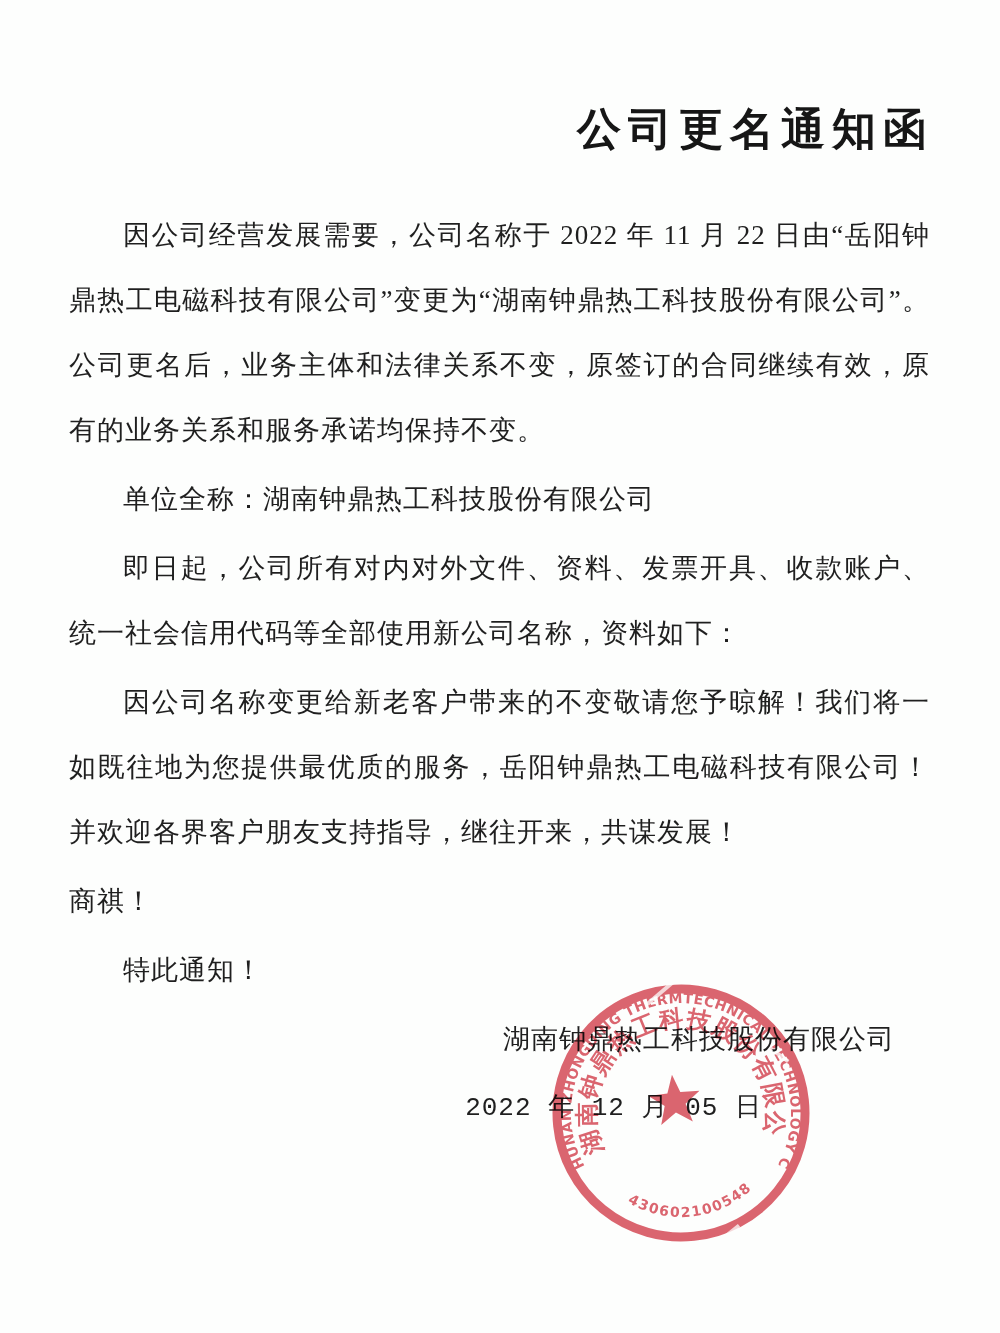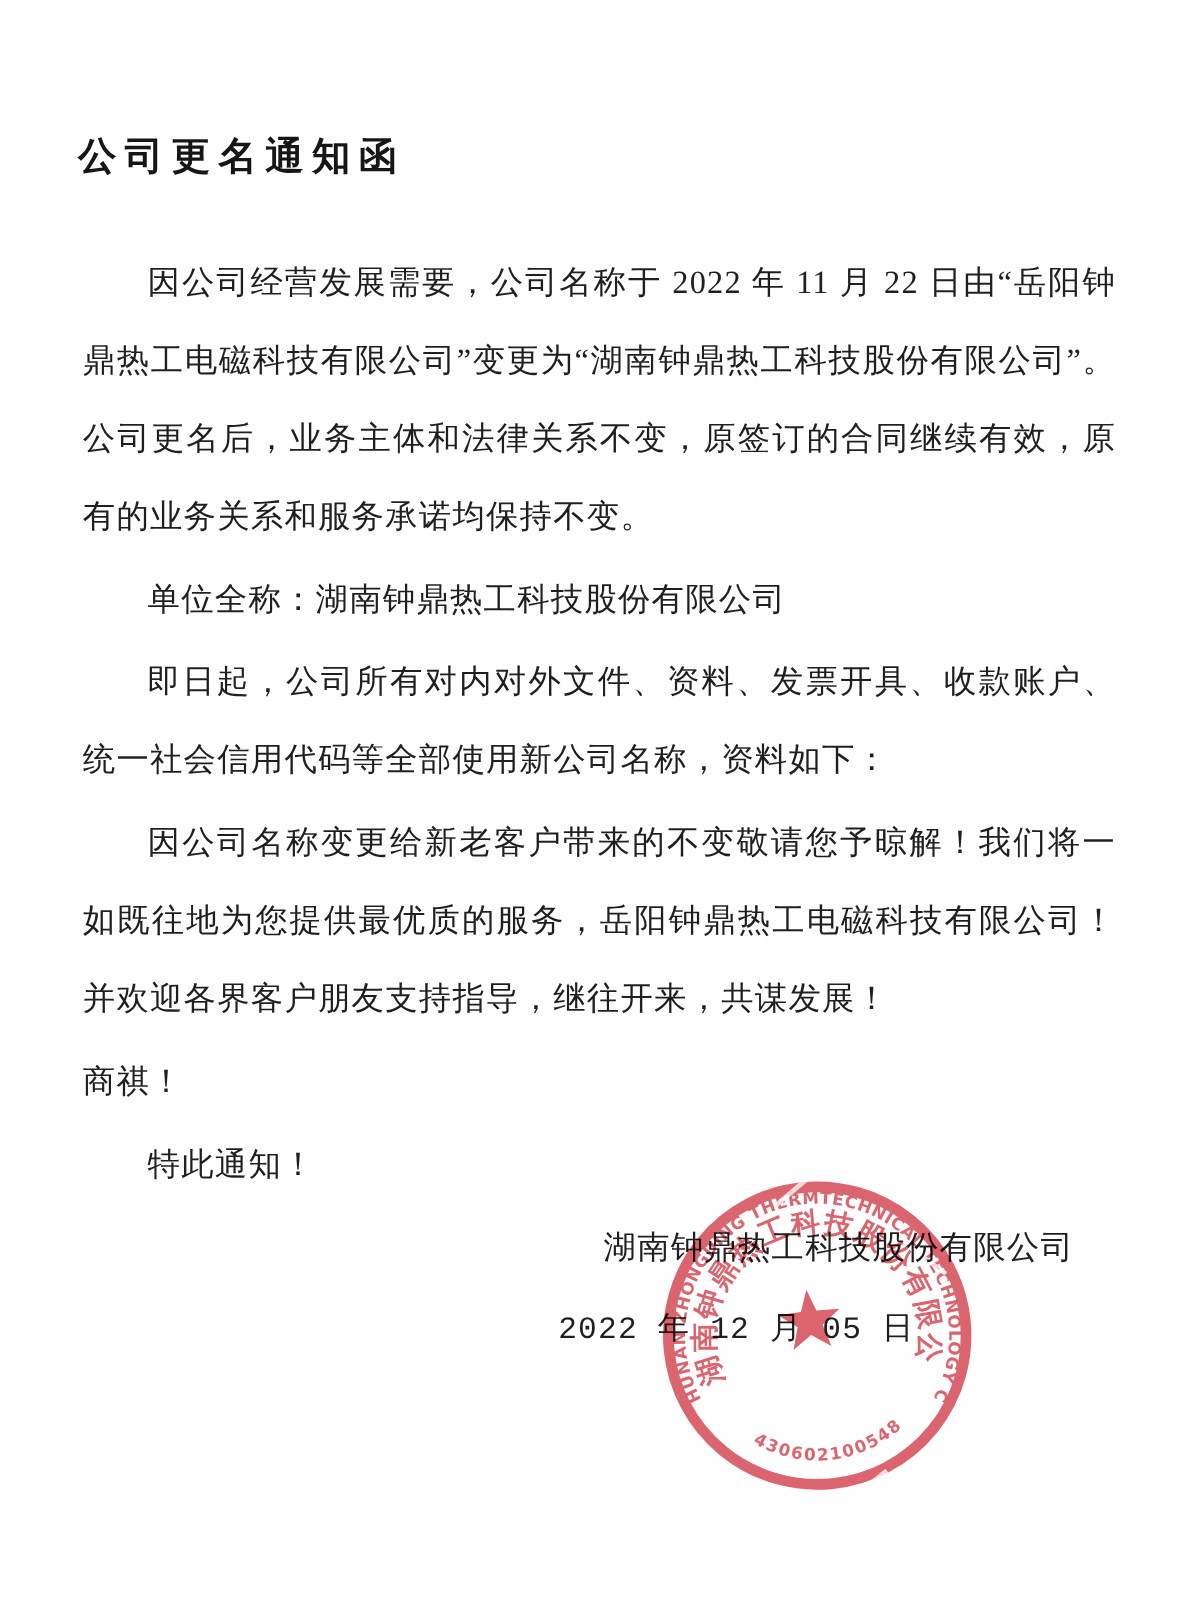--- a/index.html
+++ b/index.html
@@ -11,22 +11,22 @@
     font-family: "Liberation Serif", "DejaVu Serif", serif;
     color: #1f1f1f;
   }
   .page {
     position: absolute; inset: 0;
     padding: 0 66px 0 65px;
     box-sizing: border-box;
   }
   .title {
     margin: 97px 0 0 0;
-    text-align: left;
-    font-size: 32px;
+    text-align: right;
+    font-size: 44px;
     line-height: 66px;
     font-weight: 700;
     letter-spacing: 7px;
     color: #161616;
   }
   .content {
     margin-top: 40px;
     font-size: 27px;
     line-height: 65px;
     text-align: justify;

